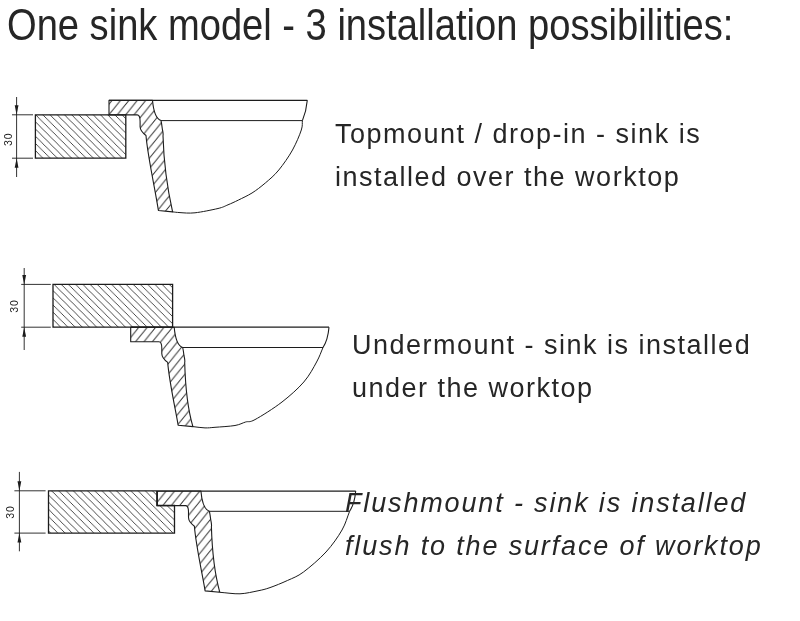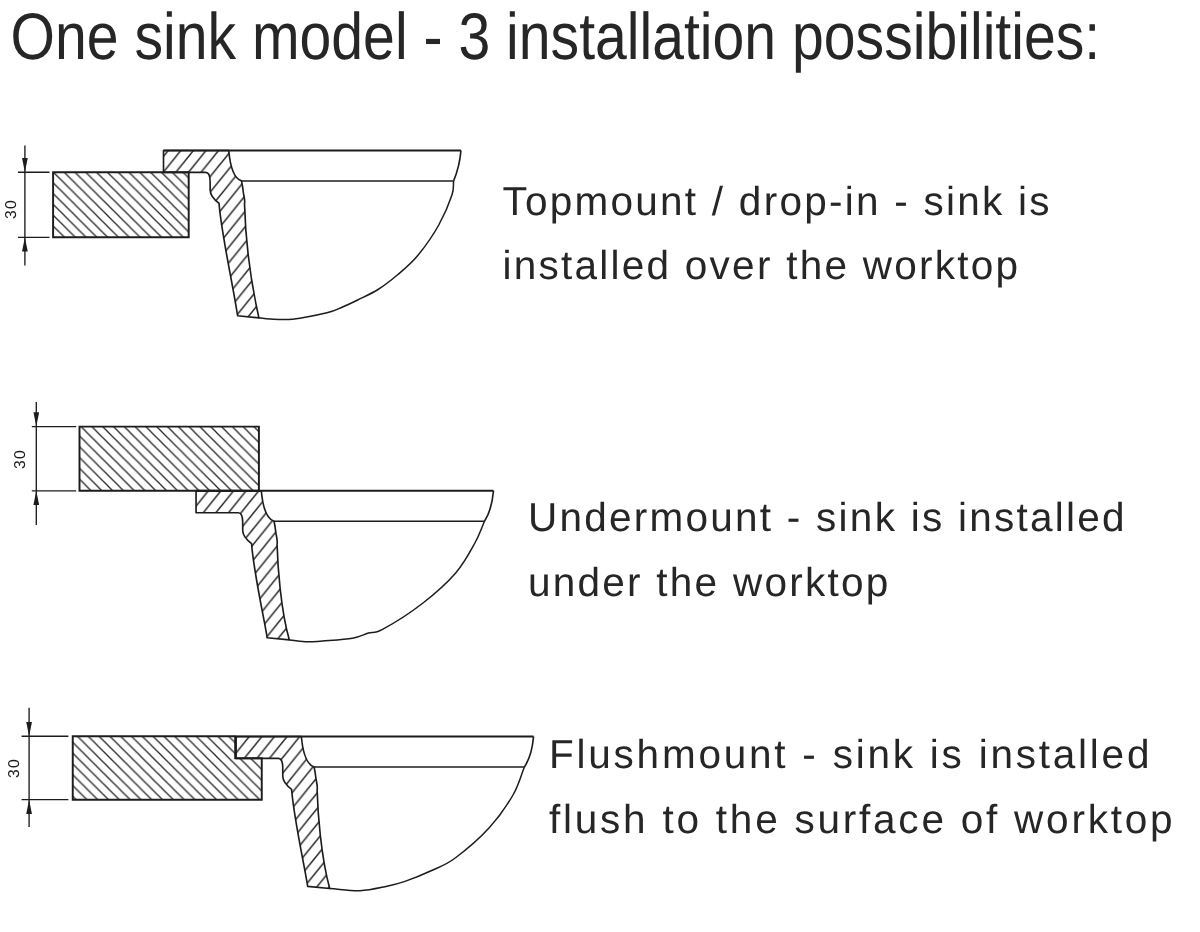--- a/index.html
+++ b/index.html
@@ -66,13 +66,13 @@
   <path d="M 14.4,490.8 L 45.6,490.8 M 14.4,533.1 L 45.6,533.1" stroke="#1c1c1c" stroke-width="0.9"></path>
   <path d="M 19.4,471.9 L 19.4,551.3" stroke="#1c1c1c" stroke-width="0.9"></path>
   <polygon points="19.4,490.8 17.5,481.3 21.299999999999997,481.3" fill="#1c1c1c"></polygon>
   <polygon points="19.4,533.1 17.5,542.6 21.299999999999997,542.6" fill="#1c1c1c"></polygon>
   <text x="9.7" y="512.0" transform="rotate(-90 9.7 512.0)" font-family="Liberation Sans, sans-serif" font-size="10.5" letter-spacing="0.8" fill="#1c1c1c" text-anchor="middle" dominant-baseline="central">30</text>
 </g>
 </svg>
 <div class="title">One sink model - 3 installation possibilities:</div>
 <div class="lbl" style="left:335px; top:112.5px;">Topmount / drop-in - sink is<br>installed over the worktop</div>
 <div class="lbl" style="left:341px; top:323.5px;margin-left:11px;">Undermount - sink is installed<br>under the worktop</div>
-<div class="lbl" style="left:366px; top:481.5px; letter-spacing:1.85px;">Flushmount - sink is installed<br>flush to the surface of worktop</div>
+<div class="lbl" style="left:345px; top:481.5px; letter-spacing:1.85px;font-style:italic;">Flushmount - sink is installed<br>flush to the surface of worktop</div>
 
 </body></html>

